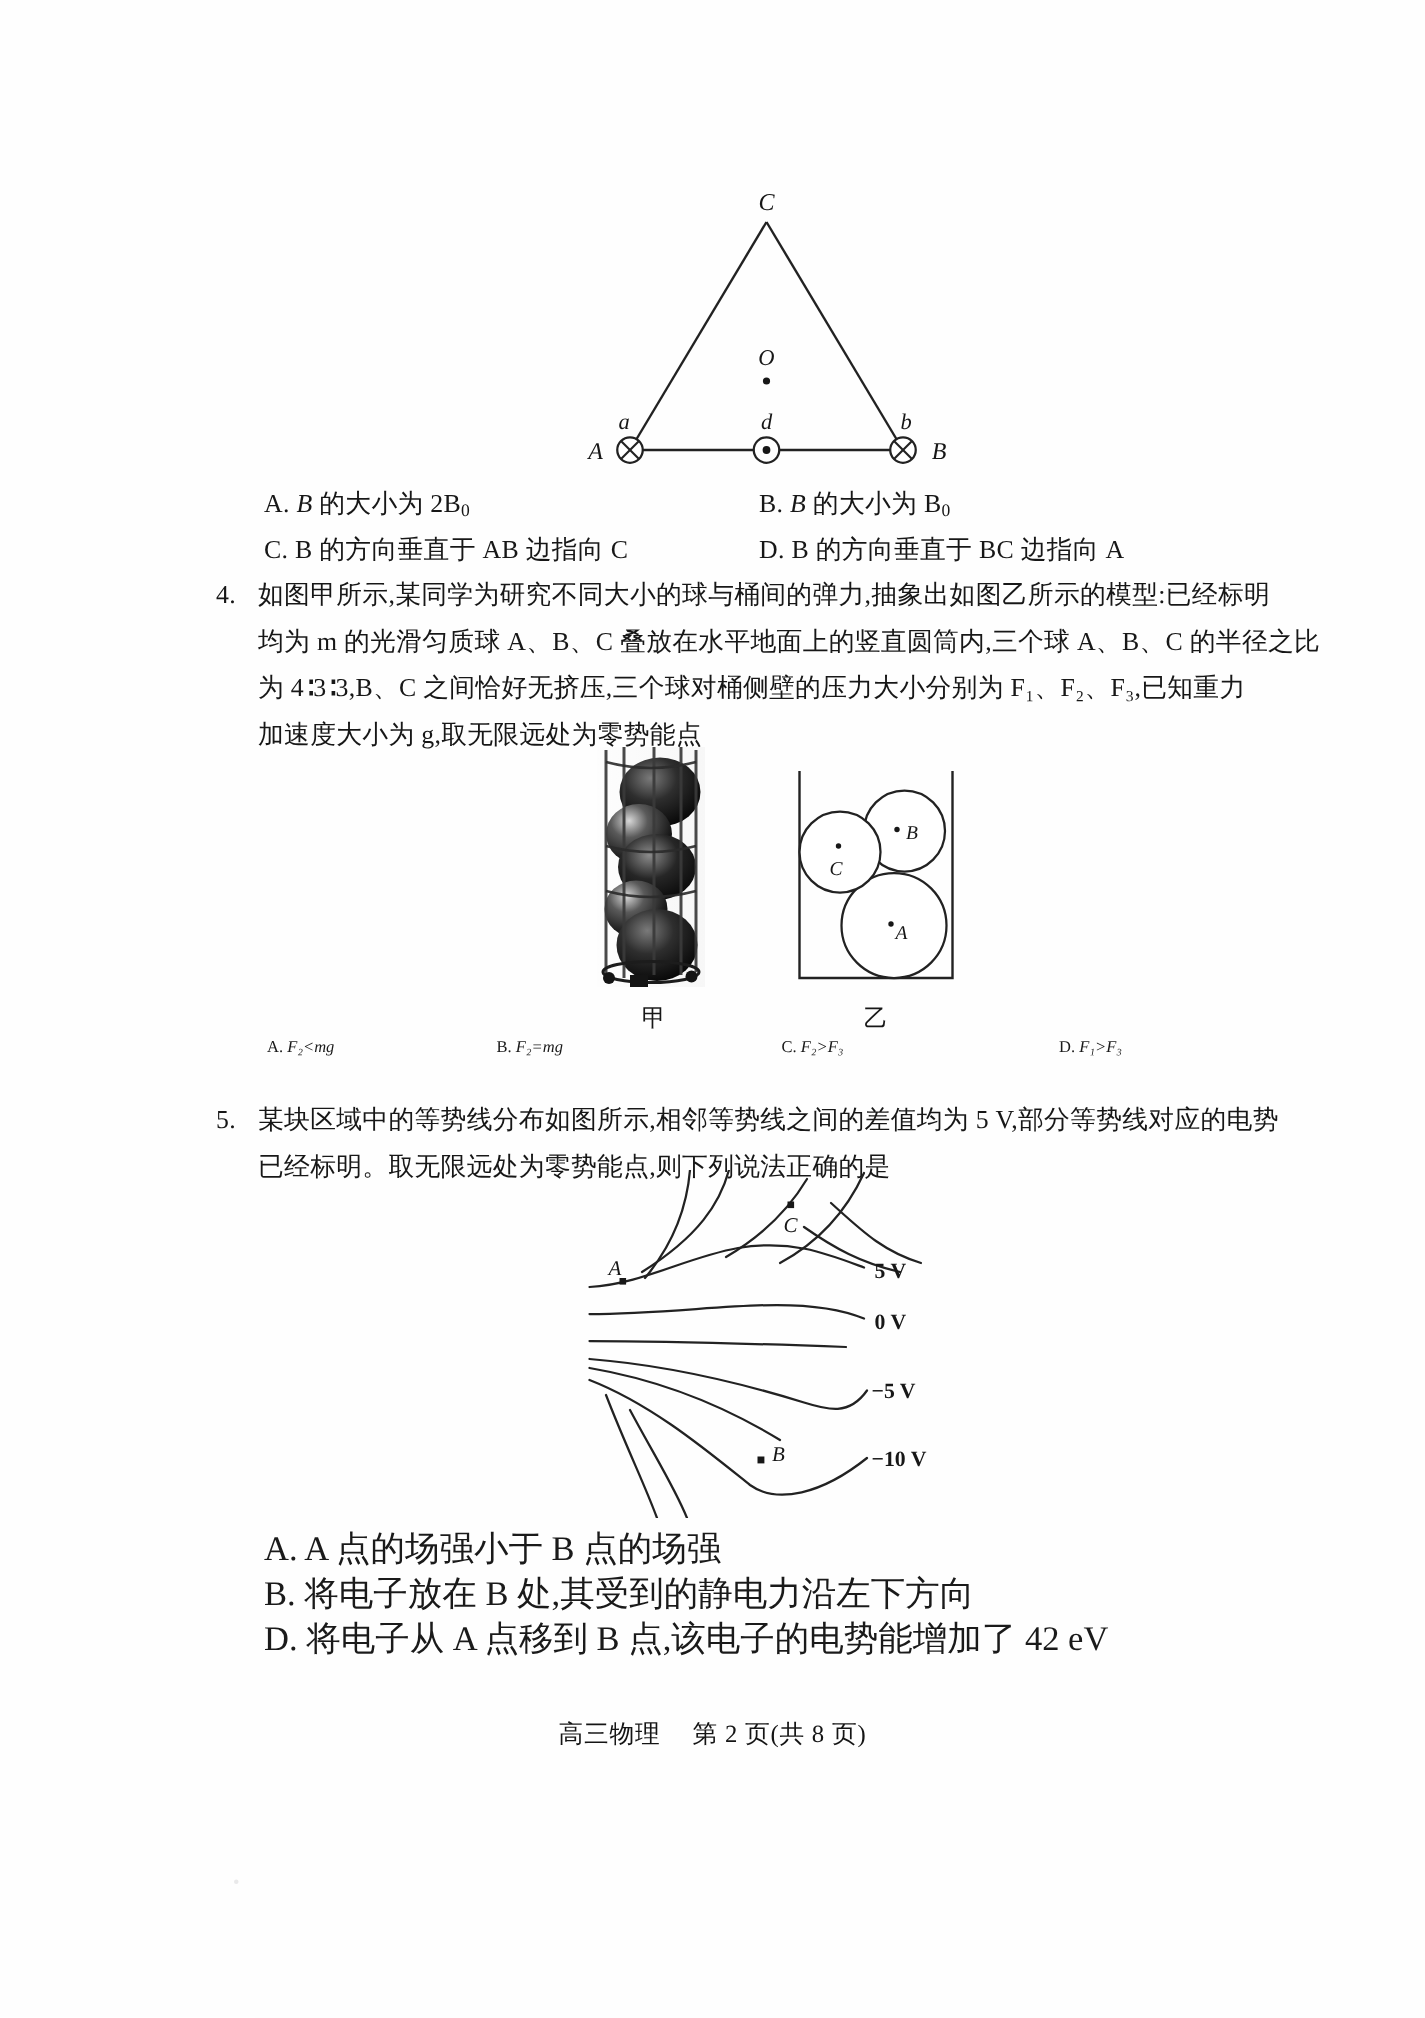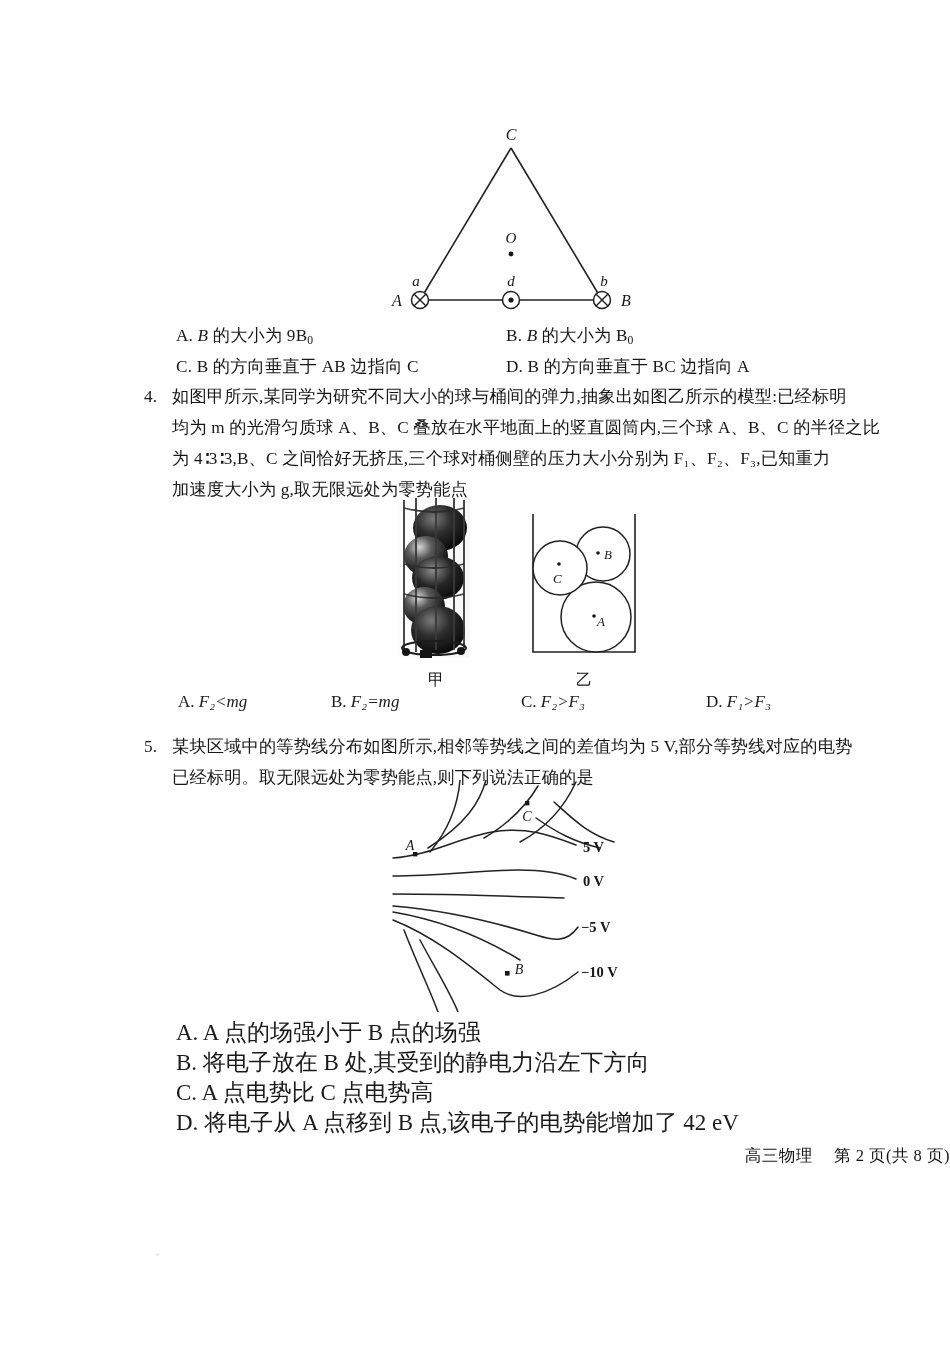--- a/index.html
+++ b/index.html
@@ -98,21 +98,21 @@
     text-align: center;
     font-size: 16px;
   }
 
   #q4-options {
     position: absolute;
     left: 178px;
     top: 692px;
     width: 700px;
     display: flex;
-    font-size: 17px;
+    font-size: 11px;
   }
   #q4-options > div:nth-child(1) { width: 153px; }
   #q4-options > div:nth-child(2) { width: 190px; }
   #q4-options > div:nth-child(3) { width: 185px; }
   #q4-options > div:nth-child(4) { width: 170px; }
 
   
   #q5 {
     position: absolute;
     left: 144px;
@@ -134,21 +134,21 @@
     font-size: 23px;
     line-height: 30px;
   }
 
   
   #footer {
     position: absolute;
     left: 0;
     top: 1145px;
     width: 950px;
-    text-align: right;
+    text-align: center;
     font-size: 16.5px;
     letter-spacing: 0.5px;
     color: #141414;
   }
   #footer .sp { display: inline-block; width: 12px; }
 
   
   #scan-speck {
     position: absolute;
     left: 156px; top: 1253px;
@@ -193,21 +193,21 @@
       <line x1="228" y1="168" x2="216" y2="180" stroke="#222" stroke-width="1.4"></line>
     </g>
     <text x="224" y="160" font-size="15" font-style="italic" text-anchor="middle" font-family="Liberation Serif, serif" fill="#171717">b</text>
     <text x="246" y="180" font-size="16" font-style="italic" text-anchor="middle" font-family="Liberation Serif, serif" fill="#171717">B</text>
   </svg>
 
   <div id="q3-options">
     <div class="opt-row">
       <div class="opt-col-a q-text">
         <span>A.</span>
-        <span class="it">B</span><span> 的大小为 9B</span><span class="sub-n">0</span>
+        <span class="it">B</span><span> 的大小为 2B</span><span class="sub-n">0</span>
       </div>
       <div class="opt-col-b q-text">
         <span>B.</span>
         <span class="it">B</span><span> 的大小为 B</span><span class="sub-n">0</span>
       </div>
     </div>
     <div class="opt-row">
       <div class="opt-col-a q-text">
         <span>C.</span>
         <span>B 的方向垂直于 AB 边指向 C</span>
@@ -372,24 +372,20 @@
   <div id="q5-options">
     <div>
       <span>A.</span>
       <span>A 点的场强小于 B 点的场强</span>
     </div>
     <div>
       <span>B.</span>
       <span>将电子放在 B 处,其受到的静电力沿左下方向</span>
     </div>
     <div>
-      <span>C.</span>
-      <span>A 点电势比 C 点电势高</span>
-    </div>
-    <div>
       <span>D.</span>
       <span>将电子从 A 点移到 B 点,该电子的电势能增加了 42 eV</span>
     </div>
   </div>
 
   <div id="footer">
     <span>高三物理</span>
     <span class="sp"></span>
     <span>第 2 页(共 8 页)</span>
   </div>

